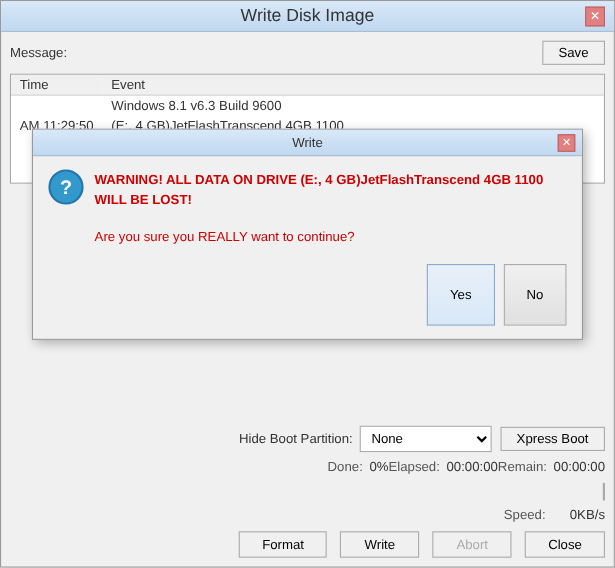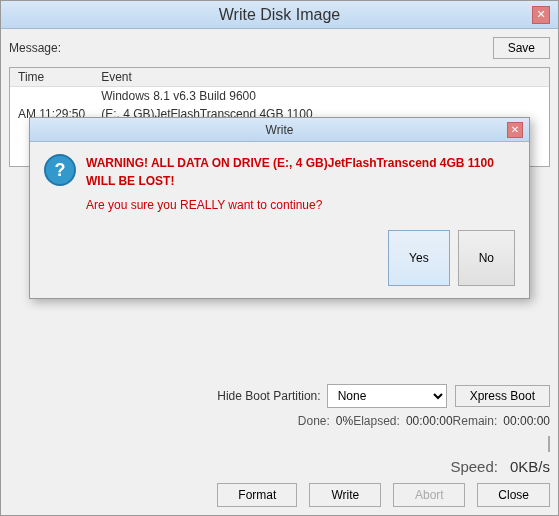--- a/index.html
+++ b/index.html
@@ -174,21 +174,21 @@
       font-size: 12px;
       color: #333;
       line-height: 1.5;
     }
     .prompt-text .warning-line {
       color: #cc0000;
       font-weight: bold;
     }
     .prompt-text .confirm-line {
       color: #cc0000;
-      margin-top: 6px;
+      margin-top: 16px;
     }
     .prompt-buttons {
       display: flex;
       justify-content: flex-end;
       gap: 8px;
       padding-top: 6px;
     }
     .prompt-yes-btn, .prompt-no-btn {
       padding: 20px 20px;
       font-size: 12px;
@@ -269,23 +269,23 @@
       margin: 2px 0;
     }
     .progress-bar-fill {
       height: 100%;
       background: #4a90d9;
       width: 0%;
     }
     .speed-row {
       display: flex;
       justify-content: flex-end;
-      font-size: 15px;
-      color: #333;
-      gap: 12px;
+      font-size: 12px;
+      color: #333;
+      gap: 22px;
     }
     .action-buttons-row {
       display: flex;
       align-items: center;
       justify-content: center;
       gap: 12px;
       margin-top: 4px;
     }
     .action-btn {
       padding: 4px 20px;

